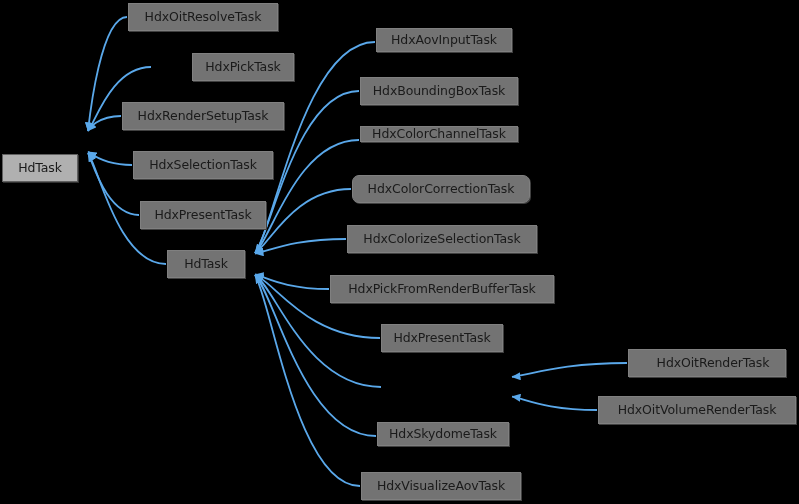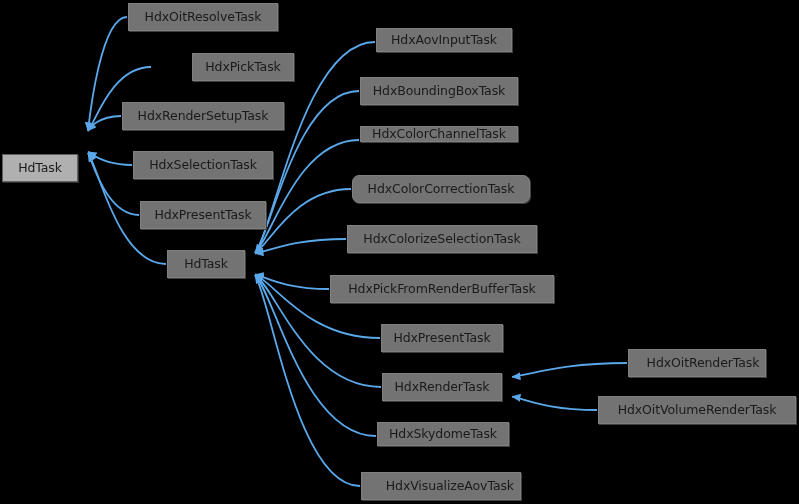--- a/index.html
+++ b/index.html
@@ -116,28 +116,25 @@
     </div>
     <div class="node" style="left: 347px; top: 225px; width: 190px; height: 28px;">
       <span class="label">HdxColorizeSelectionTask</span>
     </div>
     <div class="node" style="left: 330px; top: 275px; width: 224px; height: 28px;">
       <span class="label">HdxPickFromRenderBufferTask</span>
     </div>
     <div class="node" style="left: 381px; top: 324px; width: 122px; height: 28px;">
       <span class="label">HdxPresentTask</span>
     </div>
-    <div class="node" style="left: 382px; top: 373px; width: 120px; height: 28px;">
-      <span class="label">HdxRenderTask</span>
-    </div>
     <div class="node" style="left: 377px; top: 422px; width: 132px; height: 24px; align-items: center;">
       <span class="label">HdxSkydomeTask</span>
     </div>
-    <div class="node" style="left: 361px; top: 472px; width: 160px; height: 28px; justify-content: flex-end;">
+    <div class="node" style="left: 361px; top: 472px; width: 160px; height: 28px;">
       <span class="label">HdxVisualizeAovTask</span>
     </div>
-    <div class="node" style="left: 628px; top: 349px; width: 138px; height: 28px; padding-left: 12px;">
+    <div class="node" style="left: 628px; top: 349px; width: 158px; height: 28px; padding-left: 12px;">
       <span class="label">HdxOitRenderTask</span>
     </div>
     <div class="node" style="left: 598px; top: 396px; width: 198px; height: 28px;">
       <span class="label">HdxOitVolumeRenderTask</span>
     </div>
   </div>
 
 </body></html>

